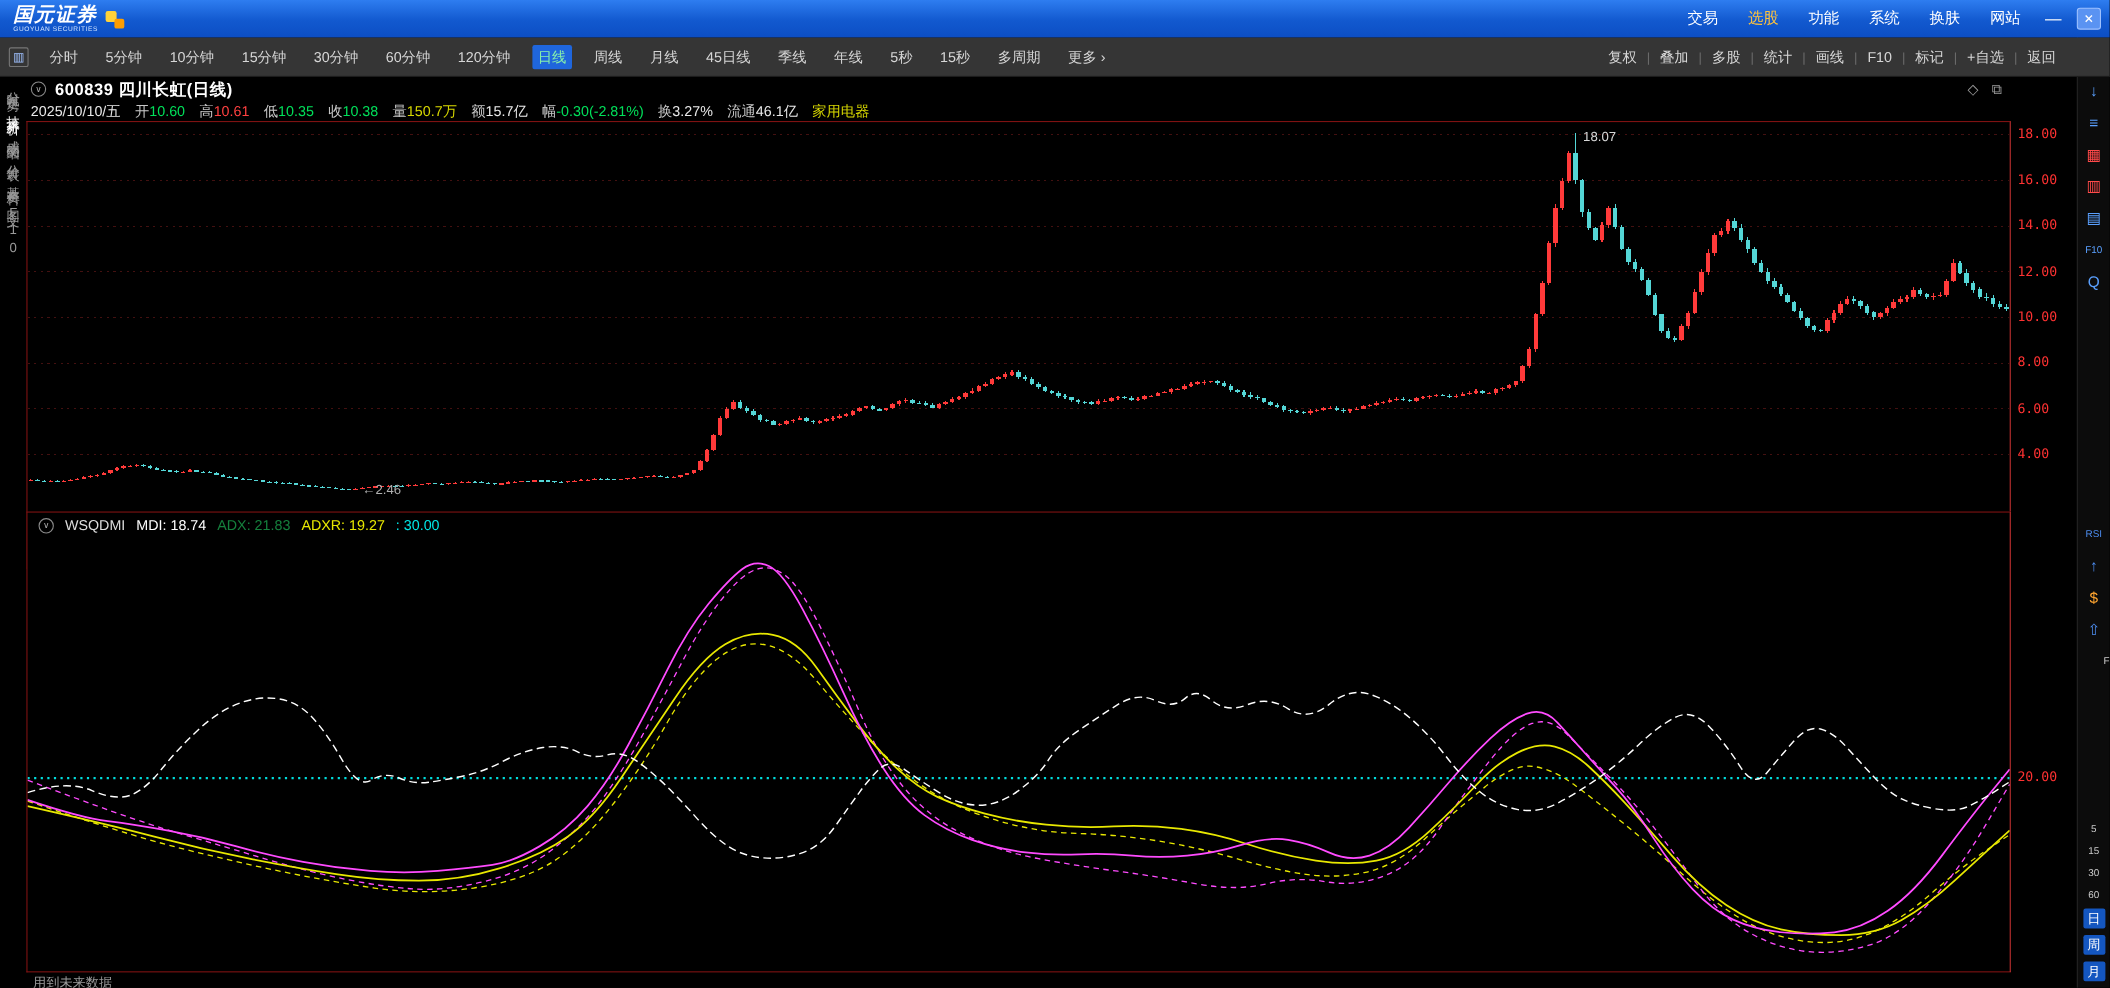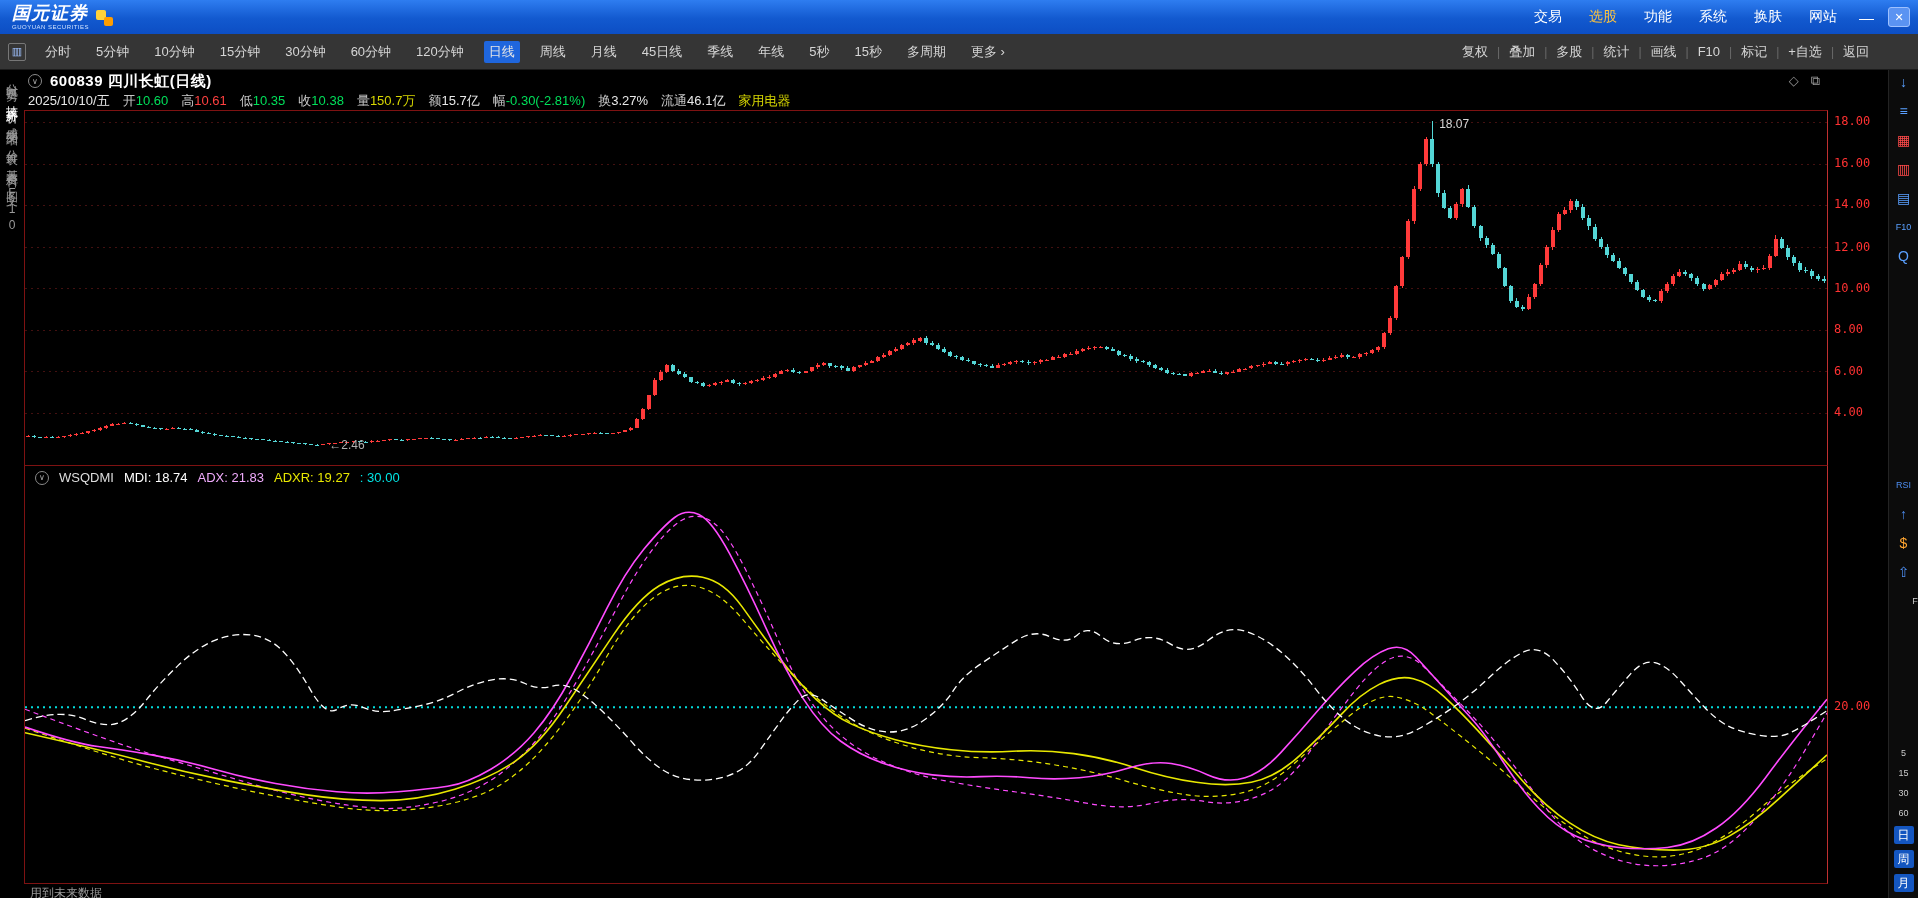--- a/index.html
+++ b/index.html
@@ -19,21 +19,21 @@
 .nav-item{color:#fff;font-size:14px;cursor:pointer;white-space:nowrap}
 .nav-right{display:flex;align-items:center;gap:27px;margin-left:auto}
 .nav-item.hl{color:#ffc43d}
 .win-min{color:#fff;font-size:15px;cursor:pointer;margin-left:22px}
 .win-close{width:22px;height:20px;margin:0 8px 0 14px;background:#5a93f2;border:1px solid #9ec1ff;border-radius:3px;color:#fff;font-size:11px;display:flex;align-items:center;justify-content:center;cursor:pointer}
 
 .toolbar{position:absolute;left:0;top:34px;width:100%;height:36px;background:#353535;border-bottom:1px solid #1c1c1c;display:flex;align-items:center;z-index:5}
 .tb-icon{width:18px;height:18px;margin-left:8px;border:1px solid #777;border-radius:2px;color:#9fc1ff;font-size:11px;display:flex;align-items:center;justify-content:center}
 .tf-list{display:flex;align-items:flex-start;gap:15px;margin-left:14px}
 .tf{color:#d6d6d6;font-size:13px;cursor:pointer;white-space:nowrap;padding:2px 5px;border-radius:2px}
-.tf.active{background:#1f66dd;color:#e5e5e5}
+.tf.active{background:#1f66dd;color:#86efac}
 .tools{display:flex;align-items:center;margin-left:auto;padding-right:40px}
 .tool{color:#d6d6d6;font-size:13px;cursor:pointer;padding:0 9px;white-space:nowrap}
 .tool-sep{color:#6a6a6a;font-size:12px}
 
 .left-tabs{position:absolute;left:0;top:70px;width:24px;height:828px;display:flex;flex-direction:column;align-items:center;gap:14px;padding-top:4px;background:#000}
 .side-tab{writing-mode:vertical-rl;text-orientation:upright;color:#9a9a9a;font-size:12px;letter-spacing:2px;cursor:pointer;line-height:1}
 .side-tab.active{color:#fff}
 
 .center{position:absolute;left:24px;top:70px;width:1864px;height:828px}
 .stock-header{position:absolute;top:0;left:0;right:60px;height:22px;display:flex;align-items:center;gap:8px;color:#fff;font-size:15px}
@@ -774,21 +774,21 @@
           <text x="1414.2" y="17.0" fill="#d8d8d8" font-size="12" font-family="Liberation Sans,sans-serif">18.07</text>
           <text x="304.3" y="338.1" fill="#b0b0b0" font-size="12" font-family="Liberation Sans,sans-serif">←2.46</text>
         </svg>
     </div>
 
     <div class="indicator">
       <div class="ind-title" id="ind-title">
         <span class="dd-circle">∨</span>
         <span style="color:#dddddd">WSQDMI</span>
       <span style="color: rgb(255, 255, 255);">MDI: 18.74</span>
-          <span style="color: #f0abfc;">ADX: 21.83</span>
+          <span style="color: #15803d;">ADX: 21.83</span>
           <span style="color: rgb(232, 232, 0);">ADXR: 19.27</span>
           <span style="color: rgb(0, 229, 229);">: 30.00</span>
         </div>
       <svg id="dmi-svg" width="1802" height="417">
           <line x1="0" x2="1802" y1="241.3" y2="241.3" stroke="#00dcdc" stroke-width="2" stroke-dasharray="2 4"></line>
           <path d="M0.0 262.2 Q90.1 292.7 135.2 304.1 Q180.2 315.6 225.3 325.1 Q270.3 334.6 315.4 341.3 Q360.4 347.9 405.5 341.3 Q450.5 334.6 477.5 317.5 Q504.6 300.3 531.6 266.0 Q558.6 231.7 581.1 191.7 Q603.7 151.7 626.2 133.6 Q648.7 115.5 671.2 120.3 Q693.8 125.1 716.3 151.7 Q738.8 178.4 765.8 207.0 Q792.9 235.6 819.9 252.7 Q846.9 269.8 883.0 280.3 Q919.0 290.8 955.1 291.7 Q991.1 292.7 1027.1 298.4 Q1063.2 304.1 1099.2 314.6 Q1135.3 325.1 1162.3 328.9 Q1189.3 332.7 1216.3 327.0 Q1243.4 321.3 1270.4 296.5 Q1297.4 271.7 1324.5 249.8 Q1351.5 227.9 1369.5 230.8 Q1387.5 233.6 1405.6 247.0 Q1423.6 260.3 1450.6 282.2 Q1477.6 304.1 1504.7 328.9 Q1531.7 353.7 1558.7 369.9 Q1585.8 386.0 1617.3 389.9 Q1648.8 393.7 1675.9 382.2 Q1702.9 370.8 1729.9 347.0 Q1757.0 323.2 1779.5 307.9 L1802.0 292.7" fill="none" stroke="#e8e800" stroke-width="1.2" stroke-dasharray="5 4"></path>
           <path d="M0.0 243.2 Q90.1 277.5 135.2 290.8 Q180.2 304.1 218.9 315.6 Q257.7 327.0 291.0 333.7 Q324.4 340.3 351.4 342.2 Q378.4 344.1 414.5 335.6 Q450.5 327.0 477.5 306.0 Q504.6 285.1 522.6 260.3 Q540.6 235.6 558.6 203.2 Q576.6 170.8 594.7 136.5 Q612.7 102.2 630.7 79.3 Q648.7 56.5 662.2 51.7 Q675.8 47.0 689.3 57.4 Q702.8 67.9 720.8 104.1 Q738.8 140.3 756.8 182.2 Q774.9 224.1 797.4 250.8 Q819.9 277.5 851.4 292.7 Q883.0 307.9 919.0 314.6 Q955.1 321.3 991.1 326.0 Q1027.1 330.8 1063.2 337.5 Q1099.2 344.1 1126.3 337.5 Q1153.3 330.8 1180.3 335.6 Q1207.3 340.3 1234.4 329.8 Q1261.4 319.4 1283.9 287.0 Q1306.5 254.6 1329.0 226.0 Q1351.5 197.5 1367.7 191.7 Q1383.9 186.0 1399.3 201.3 Q1414.6 216.5 1437.1 239.4 Q1459.6 262.2 1477.6 285.1 Q1495.7 307.9 1518.2 338.4 Q1540.7 368.9 1567.7 383.2 Q1594.8 397.5 1621.8 399.4 Q1648.8 401.3 1675.9 392.7 Q1702.9 384.1 1729.9 353.7 Q1757.0 323.2 1779.5 285.1 L1802.0 247.0" fill="none" stroke="#ff4bff" stroke-width="1.2" stroke-dasharray="5 4"></path>
           <path d="M0.0 266.8 Q73.9 283.6 116.2 294.8 Q158.6 306.0 201.8 314.6 Q245.1 323.2 282.0 328.9 Q319.0 334.6 355.9 334.6 Q392.8 334.6 429.8 323.2 Q466.7 311.8 491.0 294.6 Q515.4 277.5 539.7 241.3 Q564.0 205.1 588.4 168.9 Q612.7 132.7 634.3 119.7 Q655.9 106.8 677.6 111.2 Q699.2 115.5 717.2 140.9 Q735.2 166.2 754.1 191.4 Q773.1 216.5 791.1 233.3 Q809.1 250.0 827.1 258.4 Q845.1 266.8 870.4 273.7 Q895.6 280.5 926.2 283.7 Q956.9 287.0 987.5 285.3 Q1018.1 283.6 1048.8 287.6 Q1079.4 291.6 1110.0 301.7 Q1140.7 311.8 1171.3 316.3 Q1201.9 320.9 1226.3 316.3 Q1250.6 311.8 1274.9 289.3 Q1299.2 266.8 1317.3 247.4 Q1335.3 227.9 1354.2 218.4 Q1373.1 208.9 1388.4 212.7 Q1403.8 216.5 1419.1 230.6 Q1434.4 244.7 1452.4 264.1 Q1470.4 283.6 1494.8 311.8 Q1519.1 339.9 1544.3 356.7 Q1569.5 373.5 1593.9 378.8 Q1618.2 384.1 1648.8 384.1 Q1679.5 384.1 1703.8 370.4 Q1728.1 356.7 1752.4 334.2 Q1776.8 311.8 1789.4 300.3 L1802.0 288.9" fill="none" stroke="#e8e800" stroke-width="1.6"></path>
           <path d="M0.0 261.1 Q48.7 277.5 73.0 280.5 Q97.3 283.6 127.9 289.1 Q158.6 294.6 189.2 303.2 Q219.8 311.8 250.5 317.5 Q281.1 323.2 311.7 325.8 Q342.4 328.5 373.0 325.8 Q403.6 323.2 422.6 320.3 Q441.5 317.5 465.8 303.2 Q490.1 288.9 509.1 266.8 Q528.0 244.7 546.0 211.5 Q564.0 178.4 582.0 142.2 Q600.1 106.0 619.0 83.1 Q637.9 60.3 649.6 51.5 Q661.3 42.8 673.9 48.5 Q686.6 54.2 704.6 87.7 Q722.6 121.3 741.5 163.2 Q760.4 205.1 778.5 233.1 Q796.5 261.1 815.4 275.0 Q834.3 288.9 858.7 297.5 Q883.0 306.0 907.3 308.9 Q931.6 311.8 956.0 310.6 Q980.3 309.5 1004.6 311.8 Q1028.9 314.0 1054.2 311.8 Q1079.4 309.5 1103.7 302.0 Q1128.1 294.6 1146.1 297.5 Q1164.1 300.3 1183.0 308.9 Q1201.9 317.5 1220.0 311.8 Q1238.0 306.0 1256.0 286.4 Q1274.0 266.8 1292.9 244.5 Q1311.9 222.2 1329.9 205.3 Q1347.9 188.3 1363.2 182.8 Q1378.5 177.3 1391.1 191.2 Q1403.8 205.1 1416.4 219.2 Q1429.0 233.3 1444.3 250.0 Q1459.6 266.8 1477.6 295.0 Q1495.7 323.2 1513.7 342.2 Q1531.7 361.3 1550.6 370.0 Q1569.5 378.8 1593.9 381.5 Q1618.2 384.1 1642.5 381.5 Q1666.9 378.8 1691.2 362.0 Q1715.5 345.3 1740.7 311.4 Q1766.0 277.5 1784.0 255.4 L1802.0 233.3" fill="none" stroke="#ff4bff" stroke-width="1.6"></path>
           <path d="M0.0 254.6 Q36.0 243.2 58.6 252.7 Q81.1 262.2 94.6 256.5 Q108.1 250.8 121.6 233.6 Q135.2 216.5 153.2 199.4 Q171.2 182.2 189.2 174.6 Q207.2 167.0 225.3 168.9 Q243.3 170.8 256.8 184.1 Q270.3 197.5 285.6 224.1 Q300.9 250.8 312.6 243.2 Q324.4 235.6 337.9 241.3 Q351.4 247.0 364.9 245.1 Q378.4 243.2 396.4 239.4 Q414.5 235.6 432.5 226.0 Q450.5 216.5 468.5 213.6 Q486.5 210.8 500.1 217.5 Q513.6 224.1 527.1 220.3 Q540.6 216.5 554.1 226.0 Q567.6 235.6 581.1 248.9 Q594.7 262.2 608.2 277.5 Q621.7 292.7 635.2 302.2 Q648.7 311.8 666.7 313.7 Q684.8 315.6 702.8 309.8 Q720.8 304.1 734.3 285.1 Q747.8 266.0 756.8 253.6 Q765.9 241.3 774.9 232.7 Q783.9 224.1 797.4 233.6 Q810.9 243.2 828.9 254.6 Q846.9 266.0 865.0 266.0 Q883.0 266.0 901.0 252.7 Q919.0 239.4 928.0 225.1 Q937.0 210.8 955.1 198.4 Q973.1 186.0 991.1 174.6 Q1009.1 163.2 1025.3 170.8 Q1041.6 178.4 1052.4 168.9 Q1063.2 159.3 1076.7 170.8 Q1090.2 182.2 1109.1 174.6 Q1128.1 167.0 1146.1 178.4 Q1164.1 189.8 1183.0 174.6 Q1201.9 159.3 1220.0 165.1 Q1238.0 170.8 1256.0 186.0 Q1274.0 201.3 1289.3 221.3 Q1304.6 241.3 1320.0 253.6 Q1335.3 266.0 1354.2 269.8 Q1373.1 273.6 1391.1 264.1 Q1409.2 254.6 1428.1 241.3 Q1447.0 227.9 1465.0 210.8 Q1483.0 193.6 1498.4 186.0 Q1513.7 178.4 1529.0 194.6 Q1544.3 210.8 1556.9 230.8 Q1569.5 250.8 1581.3 236.5 Q1593.0 222.2 1605.6 207.9 Q1618.2 193.6 1629.9 196.7 Q1641.6 199.7 1654.2 213.8 Q1666.9 227.9 1679.5 241.3 Q1692.1 254.6 1703.8 260.3 Q1715.5 266.0 1734.4 269.3 Q1753.3 272.5 1765.1 266.8 Q1776.8 261.1 1789.4 252.9 L1802.0 244.7" fill="none" stroke="#ffffff" stroke-width="1.3" stroke-dasharray="7 4"></path>

